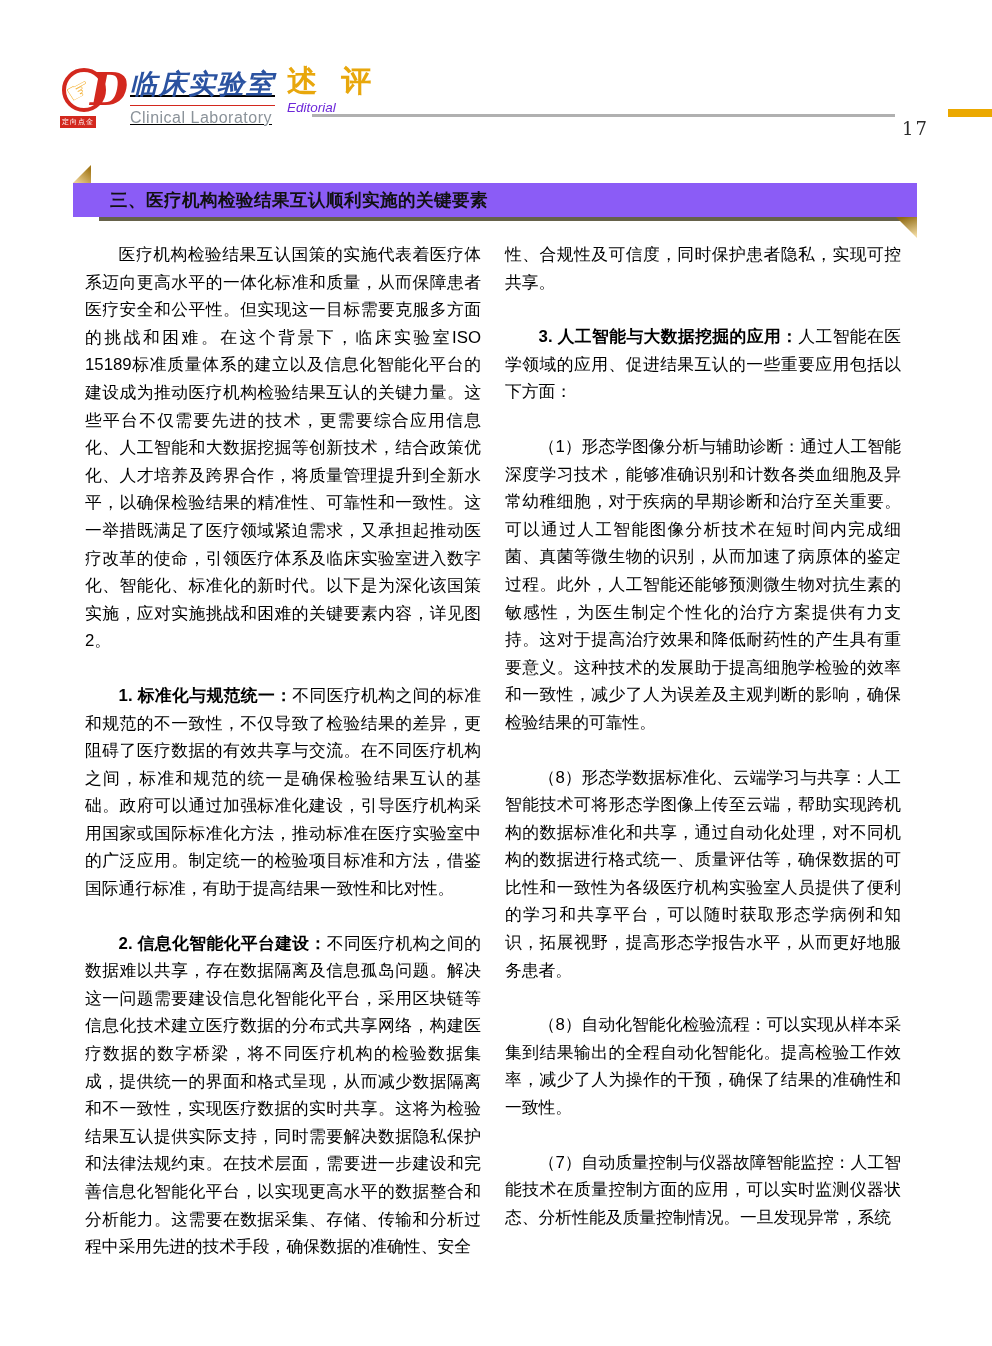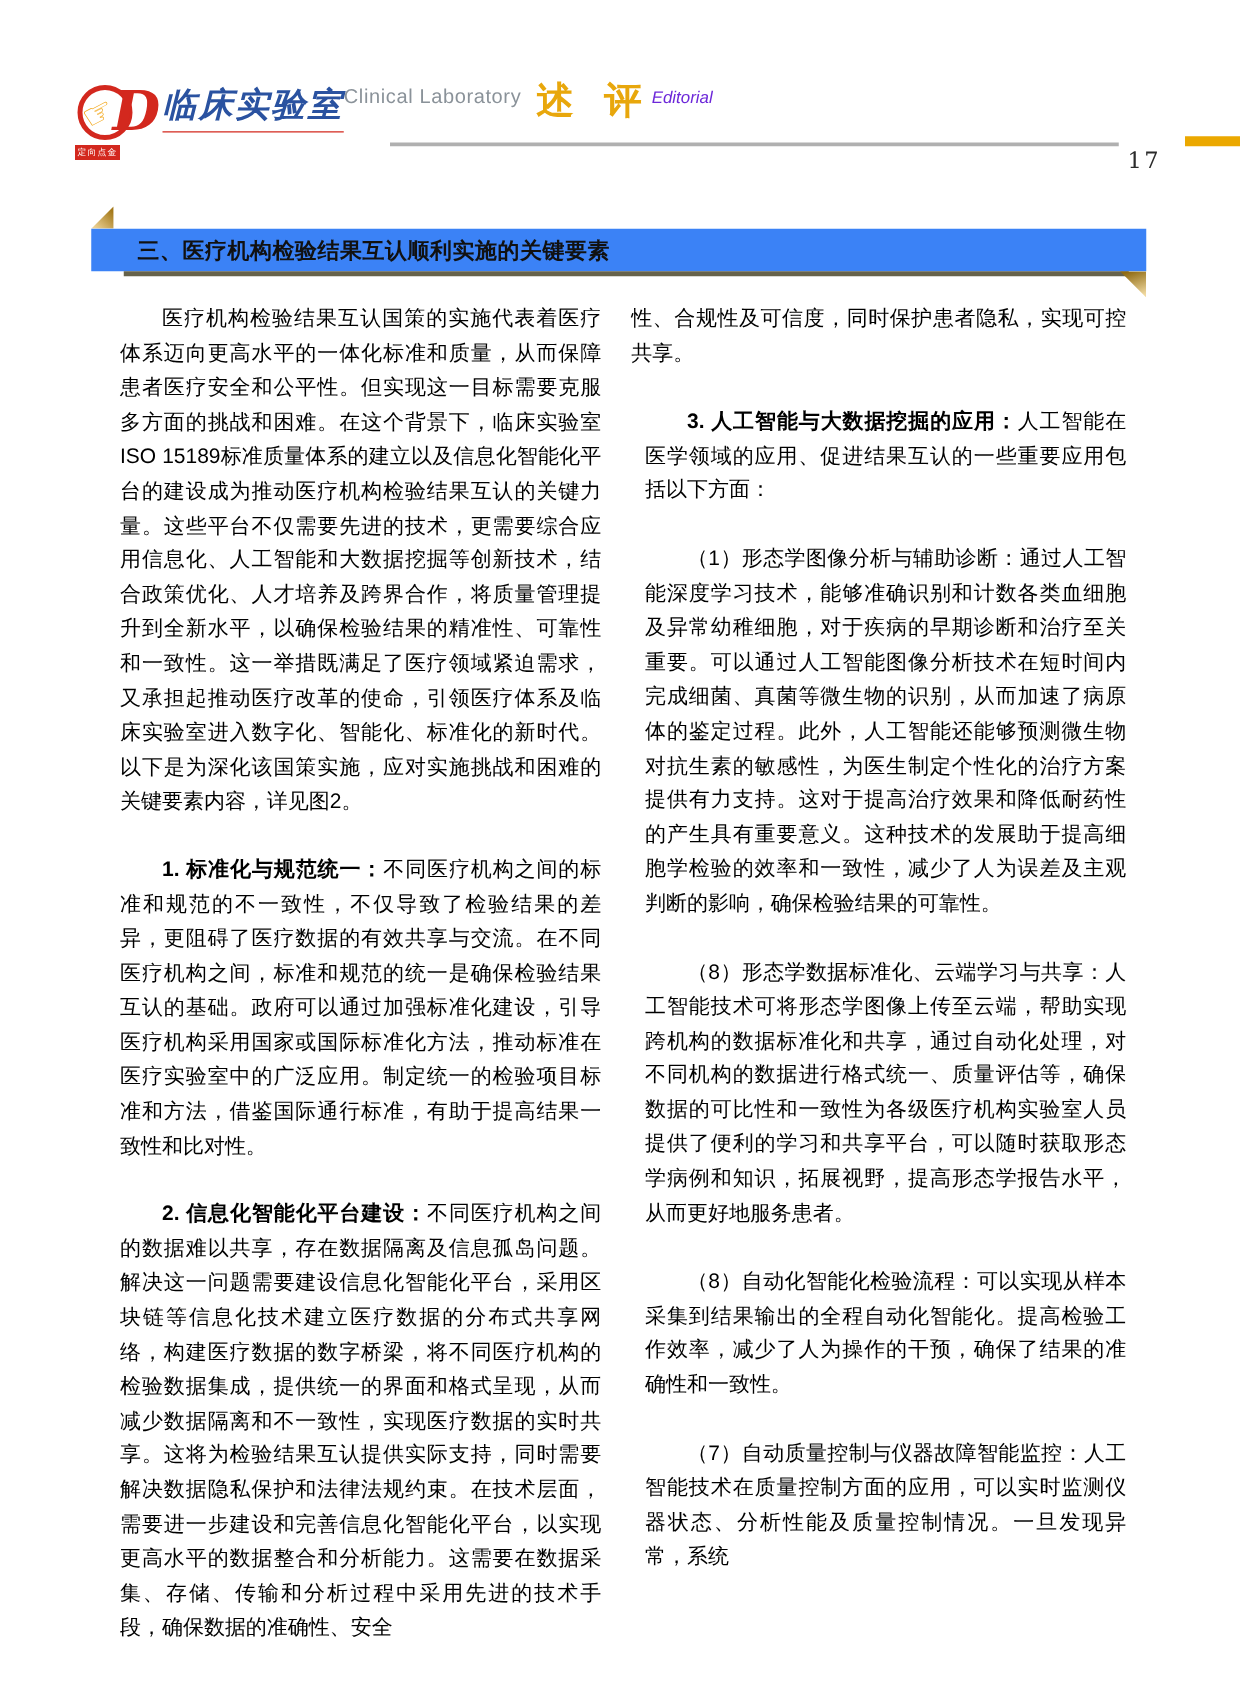--- a/index.html
+++ b/index.html
@@ -30,45 +30,45 @@
     position:absolute;left:6px;top:8px;
     font-family:"DejaVu Sans",sans-serif;
     font-size:28px;color:#f2a71b;transform:rotate(-28deg);
   }
   .logo-brand-small{
     position:absolute;left:0px;top:50px;
     font-size:7px;color:#fff;background:#d3281e;
     padding:1px 2px;letter-spacing:1px;white-space:nowrap;
   }
   .logo-text{display:flex;margin-left:8px;}
-  .logo-cn-block{display:flex;flex-direction:row;}
+  .logo-cn-block{display:flex;flex-direction:column;text-decoration:underline;}
   .logo-cn{
     font-family:"DejaVu Serif","Liberation Serif",serif;
     font-weight:bold;font-style:italic;
     font-size:27px;color:#2a52a0;letter-spacing:2px;
     padding-bottom:3px;border-bottom:1px solid #d3281e;
   }
   .logo-en{font-size:16px;color:#8a9299;padding-top:3px;letter-spacing:0.5px;}
-  .logo-tag-block{display:flex;flex-direction:row;margin-left:12px;}
+  .logo-tag-block{display:flex;flex-direction:column;margin-left:12px;}
   .logo-tag-cn{
     font-size:30px;color:#e8a70c;font-weight:bold;letter-spacing:8px;line-height:30px;
   }
   .logo-tag-en{font-size:13.5px;color:#6d28d9;font-style:italic;padding-top:4px;}
   .header-rule{position:absolute;left:312px;top:114px;width:583px;height:3px;background:#b0b0b0;}
   .page-number{
     position:absolute;left:902px;top:118px;
     font-family:"DejaVu Serif","Liberation Serif",serif;
     font-size:18px;color:#2b2b2b;letter-spacing:2px;
   }
   .gold-bar{position:absolute;left:948px;top:109px;width:44px;height:8px;background:#ebA800;}
 
   
   .banner{position:absolute;left:73px;top:183px;width:844px;height:34px;}
   .banner-bar{
-    position:relative;width:100%;height:34px;background:#3b82f6;
+    position:relative;width:100%;height:34px;background:#8b5cf6;
     display:flex;align-items:center;
   }
   .banner-bar::after{ 
     content:"";position:absolute;left:26px;right:14px;bottom:-4px;height:4px;
     background:#66624a;
   }
   .banner-title{
     padding-left:37px;font-size:17.5px;font-weight:bold;color:#111;
     letter-spacing:0.5px;
   }
@@ -89,21 +89,21 @@
     position:absolute;left:85px;top:241px;width:816px;
     display:flex;gap:24px;
   }
   .col{
     width:396px;
     font-size:16.8px;line-height:27.6px;
     text-align:justify;text-justify:inter-ideograph;
     color:#000;
   }
   .para{margin:0 0 27px 0;}
-  .para.indent{text-indent:2em;margin-left:11px;}
+  .para.indent{text-indent:2em;}
   .para:last-child{margin-bottom:0;}
   .lead-bold{font-weight:bold;}
 </style>
 </head>
 <body>
 
 <div class="page">
 
   <header class="header">
     <div class="logo">

